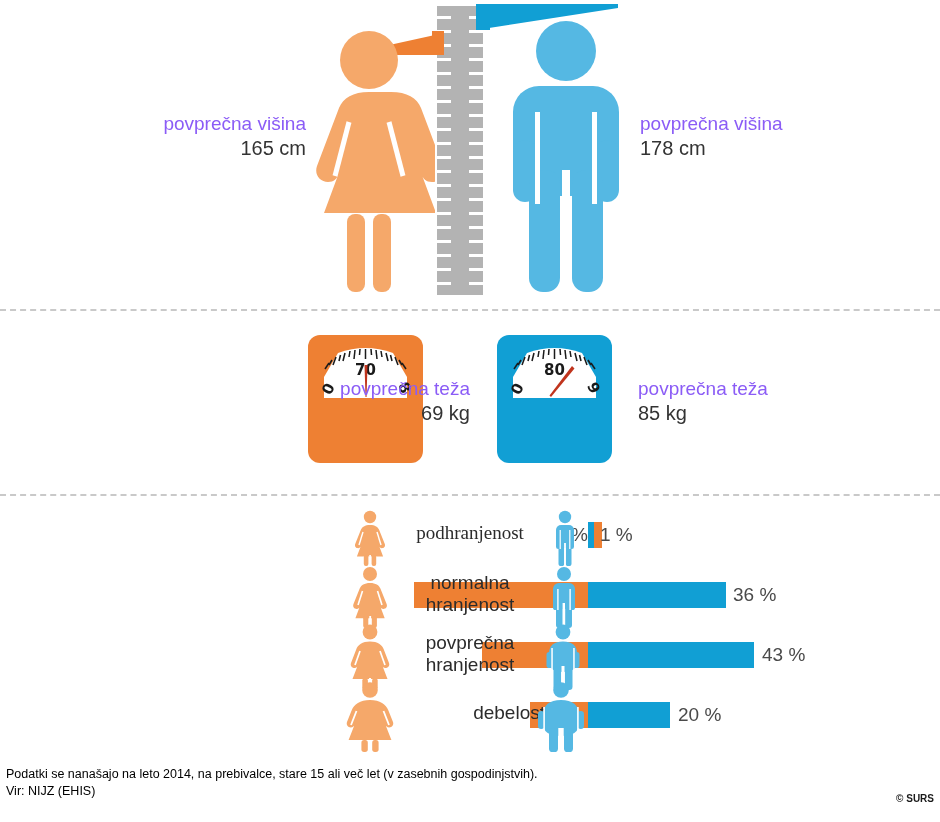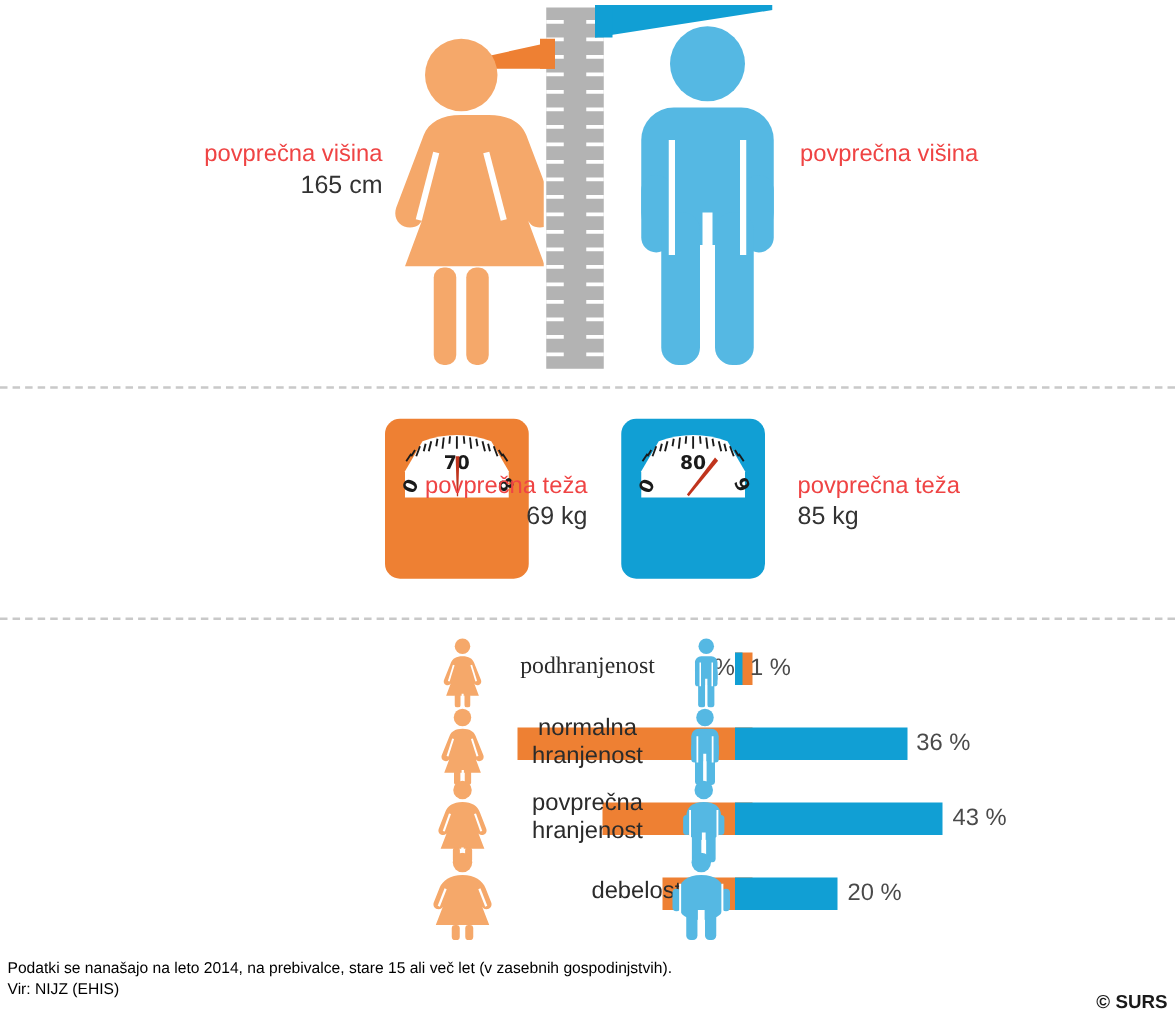--- a/index.html
+++ b/index.html
@@ -24,21 +24,21 @@
     position:absolute;left:437px;top:6px;width:46px;height:289px;
     background:#b3b3b3;
   }
   .ruler .tick{position:absolute;height:3px;background:#ffffff;}
   .ruler .tick.left{left:0;width:14px;}
   .ruler .tick.right{right:0;width:14px;}
 
   .arm{position:absolute;}
 
   .label-col{position:absolute;line-height:1.25;}
-  .label-col .cap{font-size:19px;color:#ef4444;font-weight:400;white-space:nowrap;}
+  .label-col .cap{font-size:19px;color:#8b5cf6;font-weight:400;white-space:nowrap;}
   .label-col .val{font-size:20px;color:#333333;font-weight:normal;white-space:nowrap;}
   #height-left-label{right:634px;top:112px;text-align:right;}
   #height-right-label{left:640px;top:112px;text-align:left;}
 
   
   .fig{position:absolute;}
 
   
   .sep{
     position:absolute;left:0;width:940px;height:0;
@@ -68,21 +68,21 @@
   .bar.l{right:338px;}
   .bar.r{left:588px;}
   .cat{
     position:absolute;left:395px;width:150px;text-align:center;
     font-size:19px;color:#2b2b2b;line-height:1.18;
   }
 
   
   #footer{position:absolute;left:6px;top:766px;width:928px;}
   #footer .line{font-size:12.5px;color:#000000;line-height:1.38;white-space:nowrap;}
-  #copyright{position:absolute;right:6px;top:793px;font-size:15px;color:#1a1a1a;font-weight:bold;}
+  #copyright{position:absolute;right:6px;top:793px;font-size:10px;color:#1a1a1a;font-weight:bold;}
 </style>
 </head>
 <body>
 
 <div class="stage">
 
   <div id="height-section">
 
     <div class="ruler" id="ruler">
         <div class="tick left" style="top: 10px;"></div>
@@ -176,20 +176,21 @@
       <rect x="59" y="150" width="8" height="124" fill="#ffffff"></rect>
     </svg>
 
     <div class="label-col" id="height-left-label">
       <div class="cap">povprečna višina</div>
       <div class="val">165 cm</div>
     </div>
 
     <div class="label-col" id="height-right-label">
       <div class="cap">povprečna višina</div>
+      <div class="val">178 cm</div>
     </div>
   </div>
 
   <div class="sep" id="sep1"></div>
 
   <div id="weight-section">
 
     <div class="scale" id="scale-female" style="left:308px;top:23px;background:#ee8033;">
       <svg width="115" height="128" viewBox="0 0 115 128" style="position:absolute;left:0;top:0;">
         <path d="M16 42 L30 18 Q57.5 8 85 18 L99 42 L99 63 L16 63 Z" fill="#ffffff"></path>

